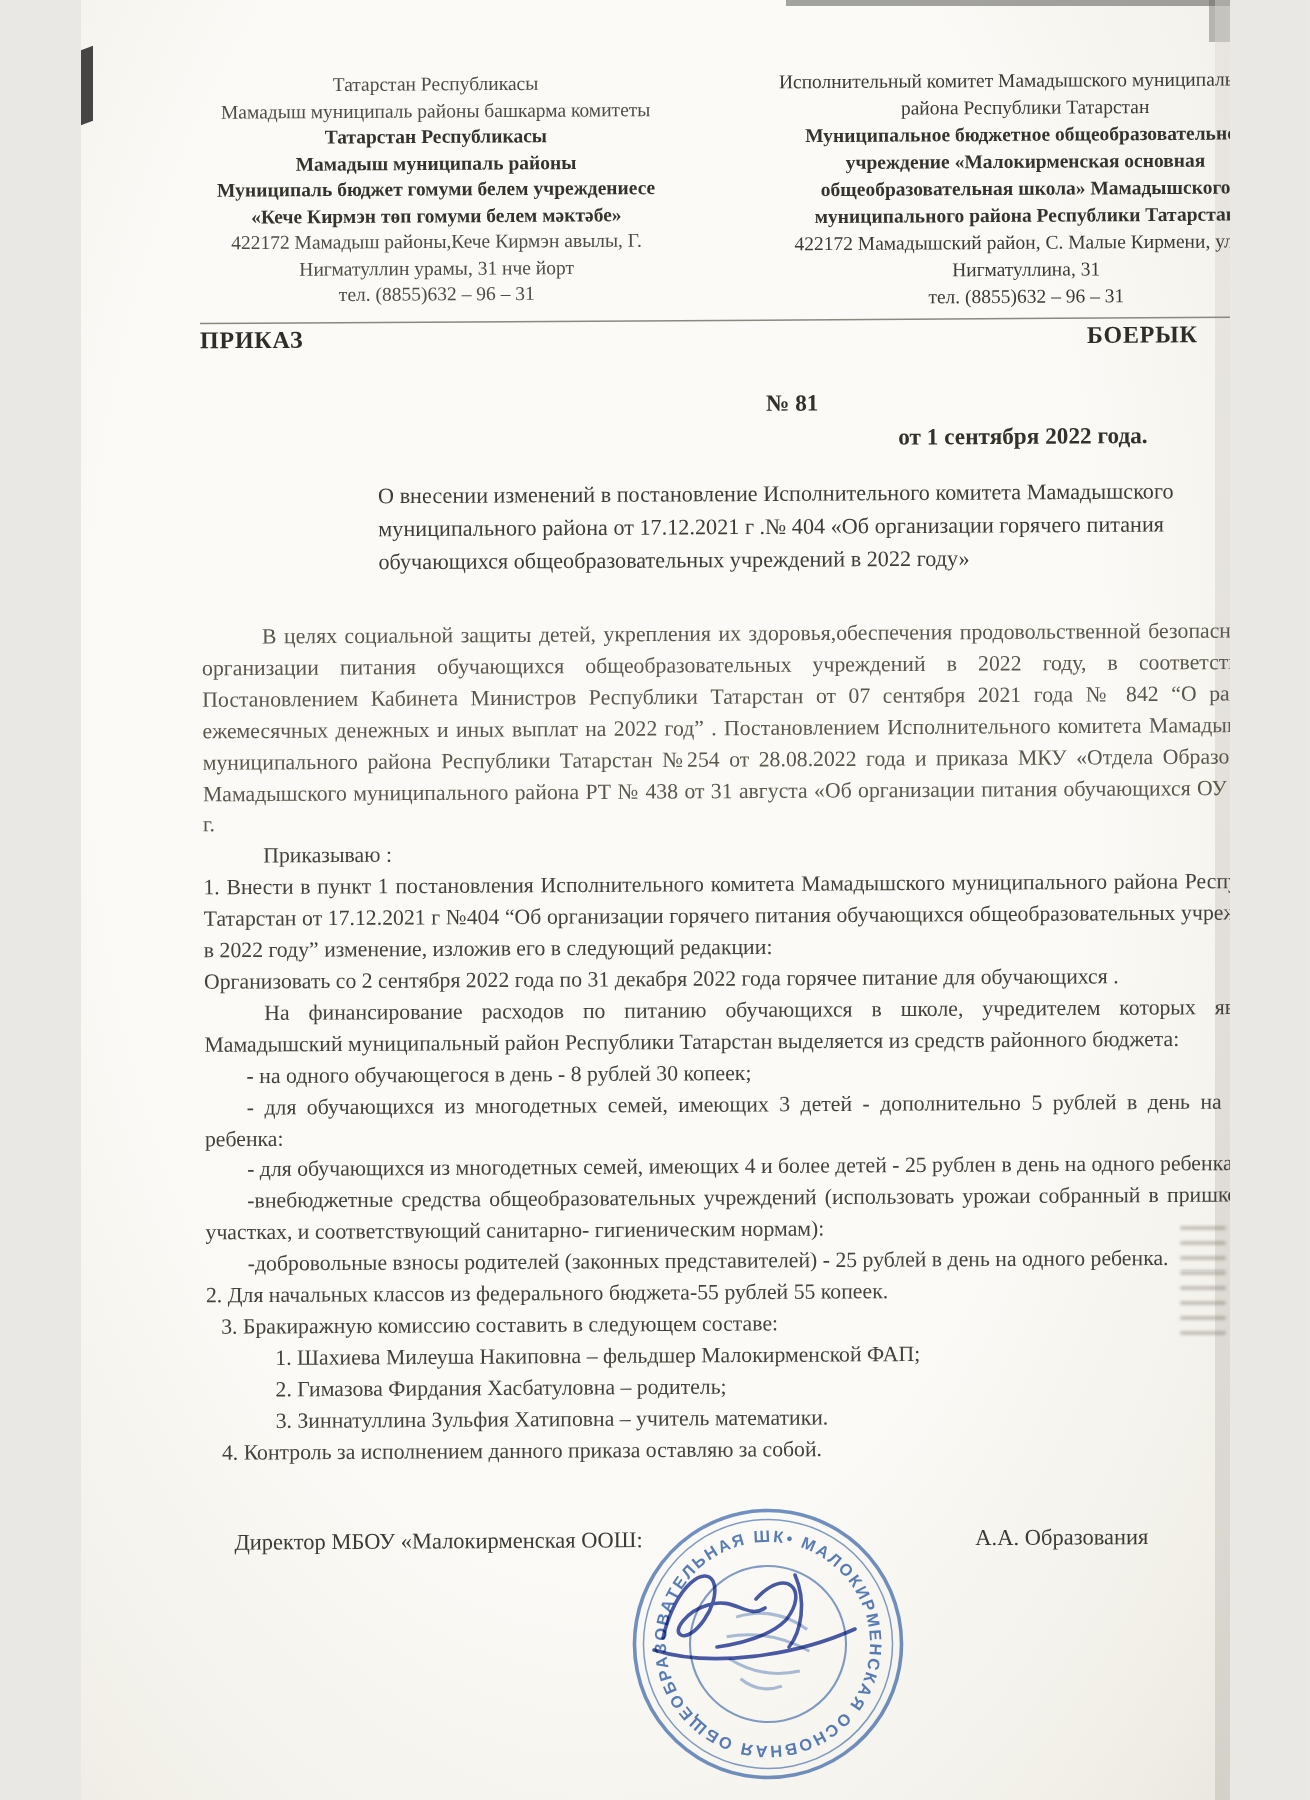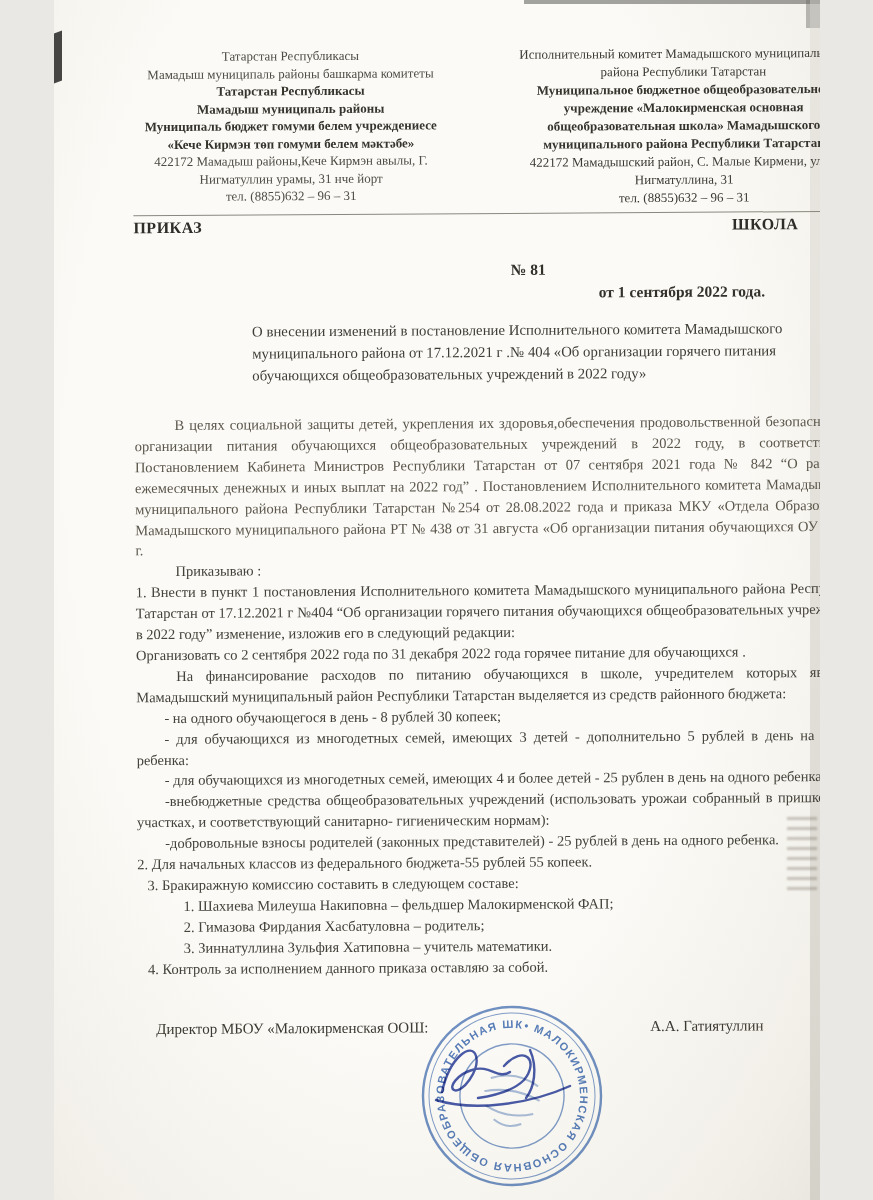--- a/index.html
+++ b/index.html
@@ -72,21 +72,21 @@
       <div class="h-col h-right">
         <div class="h-line">Исполнительный комитет Мамадышского муниципального района Республики Татарстан</div>
         <div class="h-line b">Муниципальное бюджетное общеобразовательное учреждение «Малокирменская основная общеобразовательная школа» Мамадышского муниципального района Республики Татарстан</div>
         <div class="h-line">422172  Мамадышский район, С. Малые Кирмени, ул. Г. Нигматуллина, 31</div>
         <div class="h-line">тел. (8855)632 – 96 – 31</div>
       </div>
     </div>
 
     <div class="word-row">
       <span class="word">ПРИКАЗ</span>
-      <span class="word word-right">ШКОЛА</span>
+      <span class="word word-right">БОЕРЫК</span>
     </div>
 
     <div class="order-number">№ 81</div>
     <div class="order-date">от 1 сентября 2022 года.</div>
 
     <div class="subject">О внесении изменений в постановление Исполнительного комитета Мамадышского муниципального района от 17.12.2021 г .№ 404 «Об организации горячего питания обучающихся общеобразовательных учреждений в 2022 году»</div>
 
     <div class="body-text">
       <p class="para j ind40 faded">В целях социальной защиты детей, укрепления их здоровья,обеспечения продовольственной безопасности и организации питания обучающихся общеобразовательных учреждений в 2022 году, в соответствии с Постановлением Кабинета Министров Республики Татарстан от 07 сентября 2021 года № 842 “О размерах ежемесячных денежных и иных выплат на 2022 год” . Постановлением Исполнительного комитета Мамадышского муниципального района Республики Татарстан №254 от 28.08.2022 года и приказа МКУ «Отдела Образования» Мамадышского муниципального района РТ № 438 от 31 августа «Об организации питания обучающихся ОУ в 2022 г.</p>
       <p class="para ind40">Приказываю :</p>
@@ -101,21 +101,21 @@
       <p class="para">2.   Для начальных классов из федерального бюджета-55 рублей 55 копеек.</p>
       <p class="para ind8">3. Бракиражную комиссию составить в следующем составе:</p>
       <p class="para sub">1. Шахиева Милеуша Накиповна – фельдшер Малокирменской ФАП;</p>
       <p class="para sub">2. Гимазова Фирдания Хасбатуловна – родитель;</p>
       <p class="para sub">3. Зиннатуллина Зульфия Хатиповна – учитель математики.</p>
       <p class="para ind8">4. Контроль за исполнением данного приказа оставляю за собой.</p>
     </div>
 
     <div class="sig-row">
       <span class="sig-label">Директор МБОУ «Малокирменская ООШ:</span>
-      <span class="sig-name">А.А. Гатиятуллин</span>
+      <span class="sig-name">А.А. Образования</span>
     </div>
 
   </div>
 
   <svg class="stamp" viewBox="0 0 188 188">
     <defs>
       <path id="ringPath" d="M94,26 a68,68 0 1,1 -0.05,0"></path>
     </defs>
     <circle cx="94" cy="94" r="89" fill="none" stroke="#2f5fae" stroke-width="2.4" opacity="0.85"></circle>
     <circle cx="94" cy="94" r="83" fill="none" stroke="#2f5fae" stroke-width="1" opacity="0.75"></circle>

